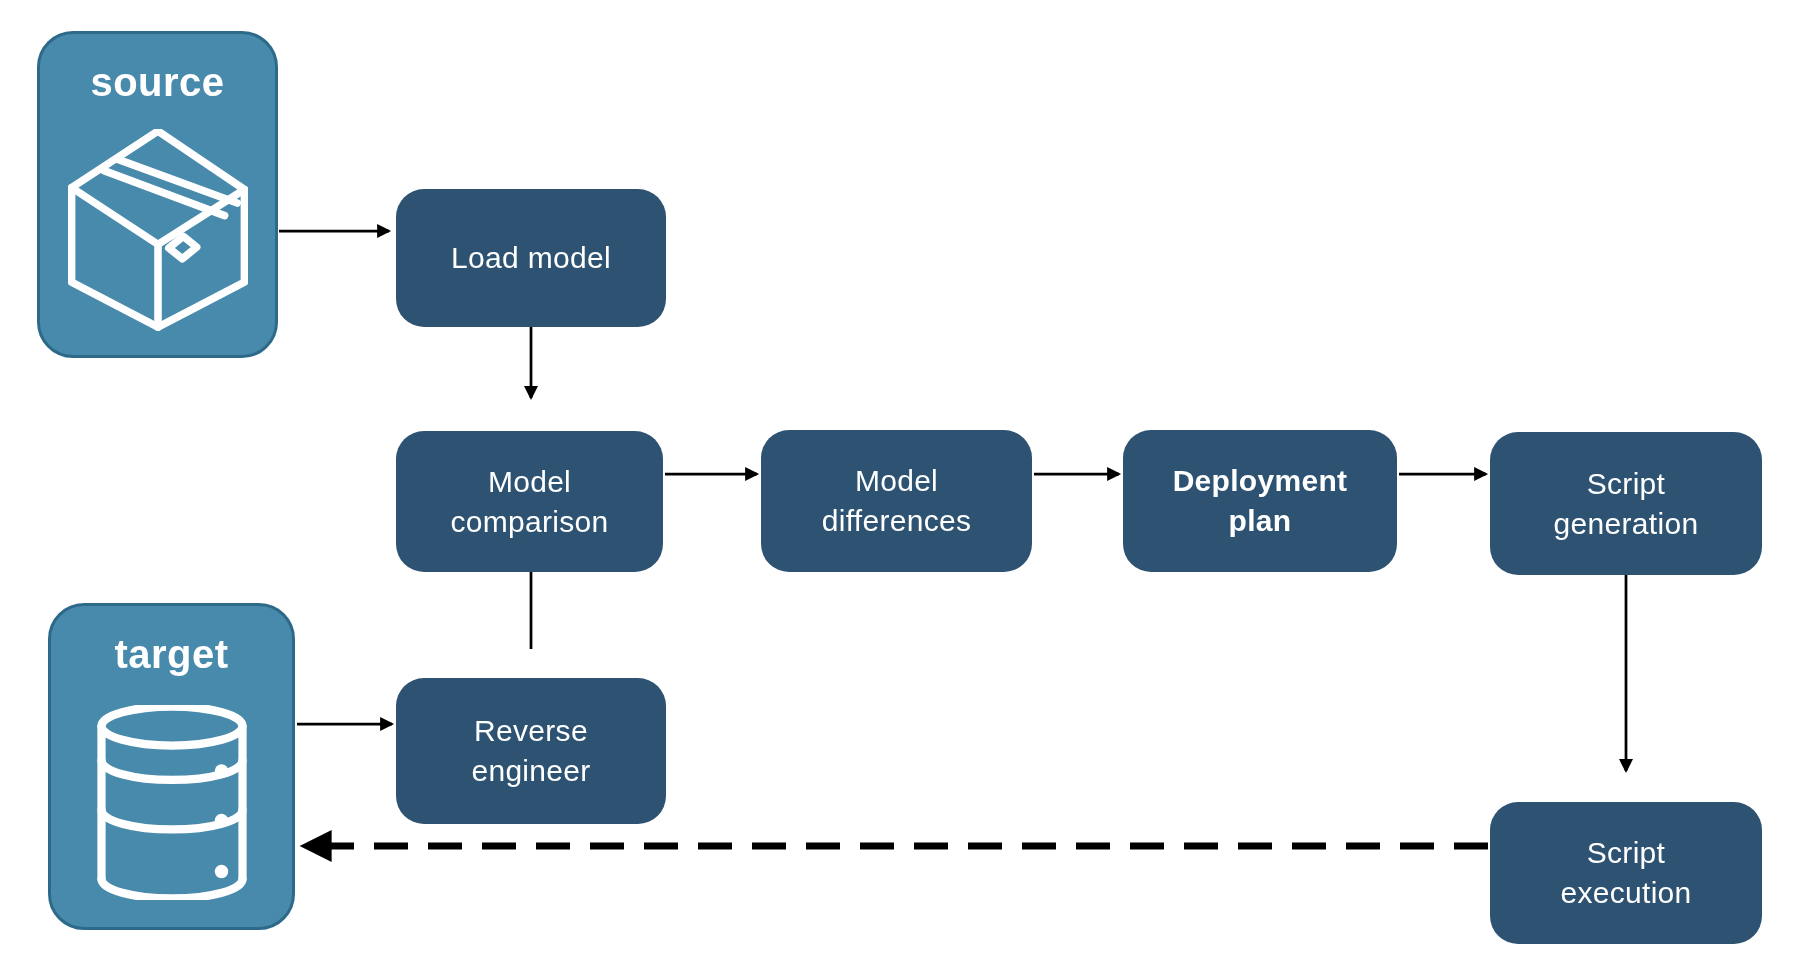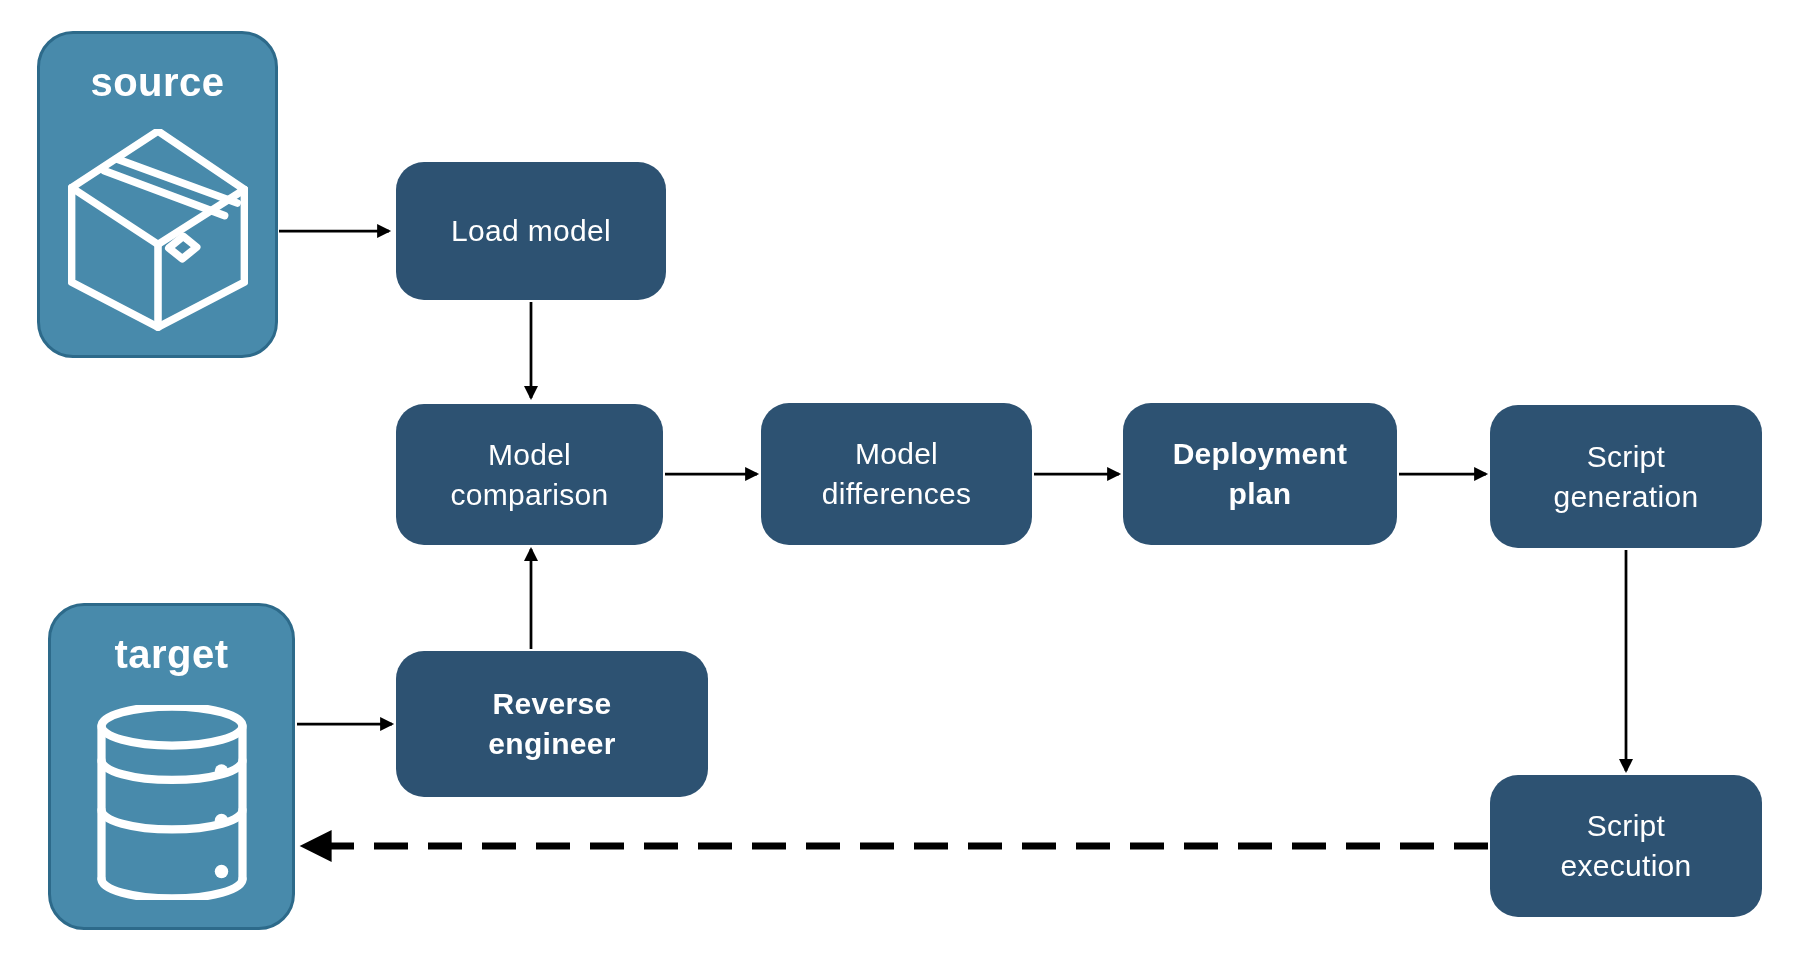--- a/index.html
+++ b/index.html
@@ -18,20 +18,21 @@
     pointer-events: none;
   }
   .node {
     position: absolute;
     background: #2D5272;
     border-radius: 28px;
     display: flex;
     align-items: center;
     justify-content: center;
     box-sizing: border-box;
+    margin-top: 27px;
   }
   .node-label {
     color: #ffffff;
     font-size: 30px;
     line-height: 40px;
     text-align: center;
     white-space: pre-line;
     letter-spacing: 0.3px;
   }
   .entity {
@@ -134,21 +135,21 @@
   <div class="node" style="left:1123px; top:403px; width:274px; height:142px;font-weight:bold;">
     <span class="node-label">Deployment
 plan</span>
   </div>
 
   <div class="node" style="left:1490px; top:405px; width:272px; height:143px;">
     <span class="node-label">Script
 generation</span>
   </div>
 
-  <div class="node" style="left:396px; top:651px; width:312px; height:146px;font-weight:bold;">
+  <div class="node" style="left:396px; top:651px; width:270px; height:146px;">
     <span class="node-label">Reverse
 engineer</span>
   </div>
 
   <div class="node" style="left:1490px; top:775px; width:272px; height:142px;">
     <span class="node-label">Script
 execution</span>
   </div>
 
 </div>

